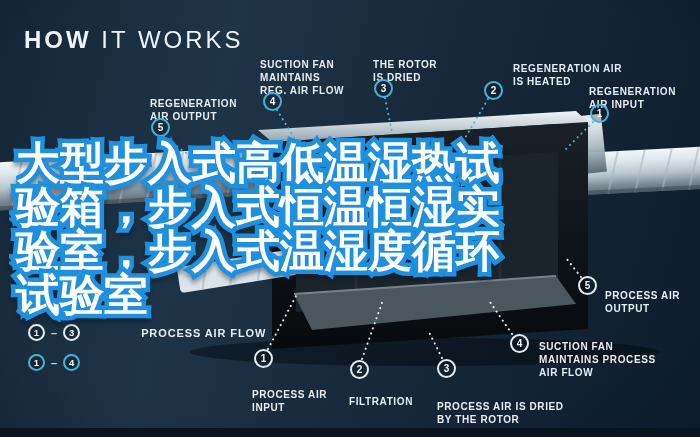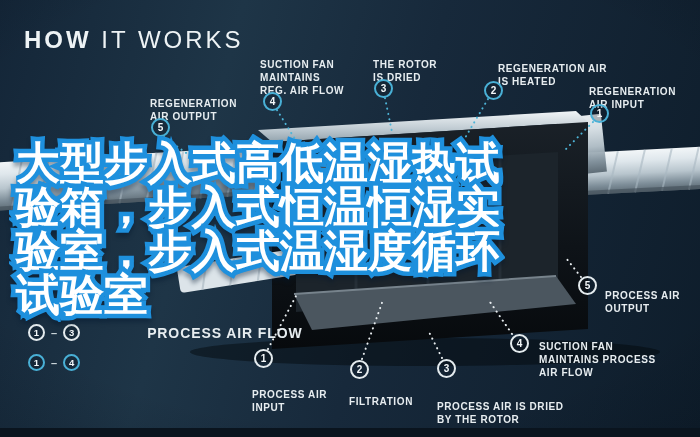--- a/index.html
+++ b/index.html
@@ -24,21 +24,21 @@
     display:flex;align-items:center;justify-content:center;
     font-size:10px;font-weight:700;color:#f4f8fa;background:rgba(10,24,36,.25);}
   .circle.regen{border:2px solid #49b0d6;}
   .circle.process{border:2px solid #e4ebee;}
 
   .legend-title{position:absolute;left:27px;top:295px;font-size:13.5px;font-weight:600;
     letter-spacing:2.4px;color:#e7edf0;white-space:nowrap;}
   .legend-row{position:absolute;display:flex;align-items:center;gap:6px;}
   .legend-row .circle{position:static;width:17px;height:17px;font-size:9.5px;}
   .legend-dash{color:#cfd9de;font-size:11px;font-weight:700;}
-  .legend-label{font-size:14px;font-weight:700;letter-spacing:.9px;color:#e7edf0;margin-left:14px;white-space:nowrap;padding-left:47px;}
+  .legend-label{font-size:11px;font-weight:700;letter-spacing:.9px;color:#e7edf0;margin-left:8px;white-space:nowrap;padding-left:47px;}
 
   .headline{position:absolute;left:16px;right:0;top:141px;z-index:4;text-align:left;
     font-weight:900;font-size:44px;line-height:1.0;
     filter:drop-shadow(0 4px 2px rgba(0,22,46,.38));}
   .hl-line{position:relative;height:44px;}
   .hl-line .stroke{position:absolute;left:0;right:0;top:0;color:#1e90dd;
     -webkit-text-stroke:9px #1e90dd;}
   .hl-line .fill{position:absolute;left:0;right:0;top:0;color:#ffffff;}
 </style>
 </head>
@@ -137,21 +137,21 @@
 MAINTAINS
 REG. AIR FLOW</div>
       <div class="circle regen" style="left:263px;top:92px">4</div>
     </div>
     <div class="step">
       <div class="step-text" style="left:373px;top:47px">THE ROTOR
 IS DRIED</div>
       <div class="circle regen" style="left:374px;top:79px">3</div>
     </div>
     <div class="step">
-      <div class="step-text" style="left:498px;top:51px">REGENERATION AIR
+      <div class="step-text" style="left:513px;top:51px">REGENERATION AIR
 IS HEATED</div>
       <div class="circle regen" style="left:484px;top:81px">2</div>
     </div>
     <div class="step">
       <div class="step-text" style="left:589px;top:74px">REGENERATION
 AIR INPUT</div>
       <div class="circle regen" style="left:590px;top:104px">1</div>
     </div>
 
     

